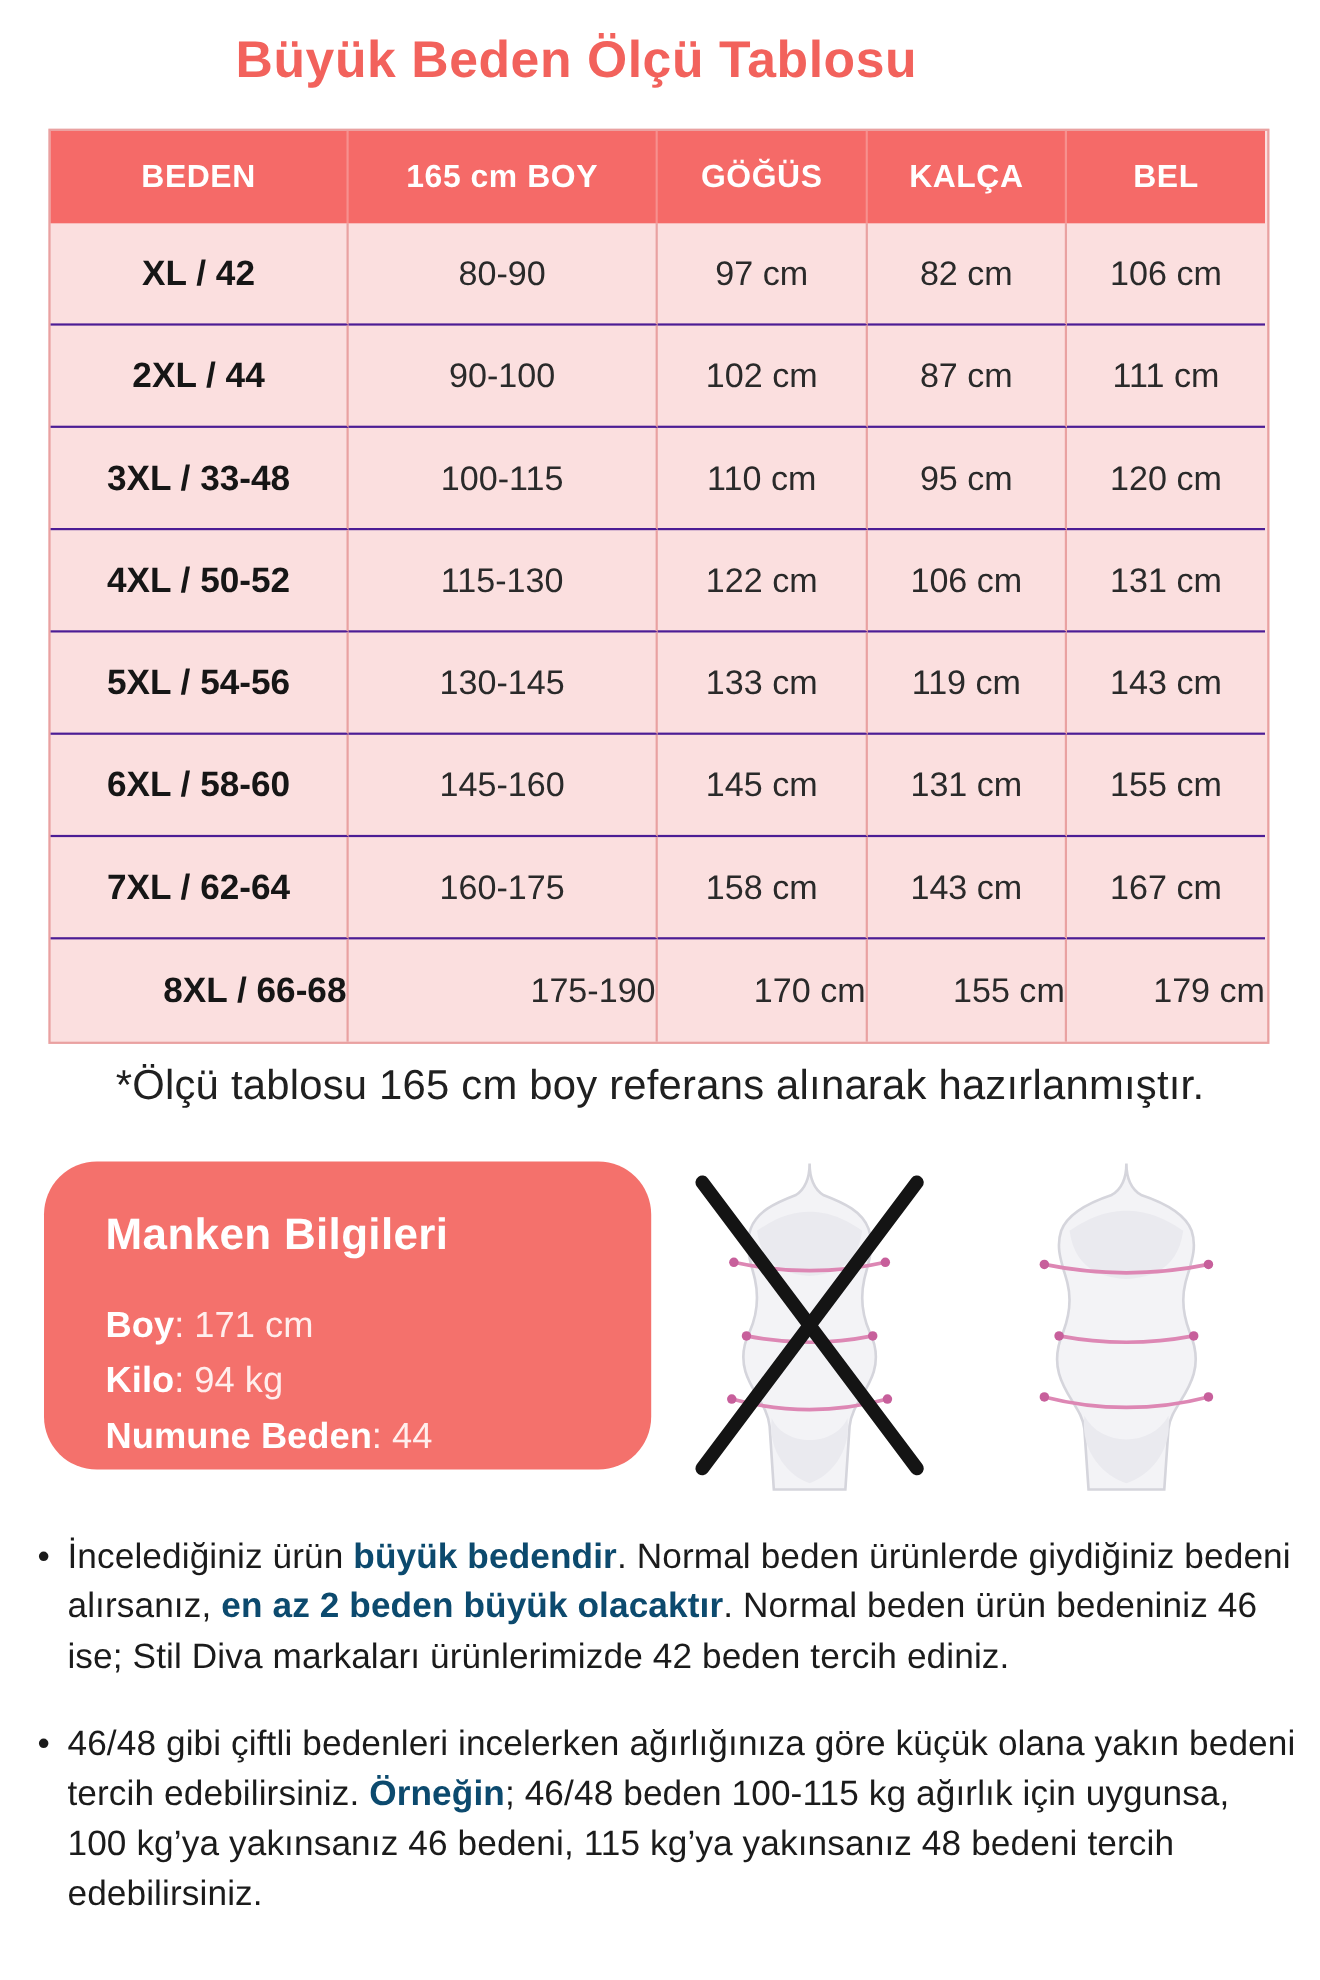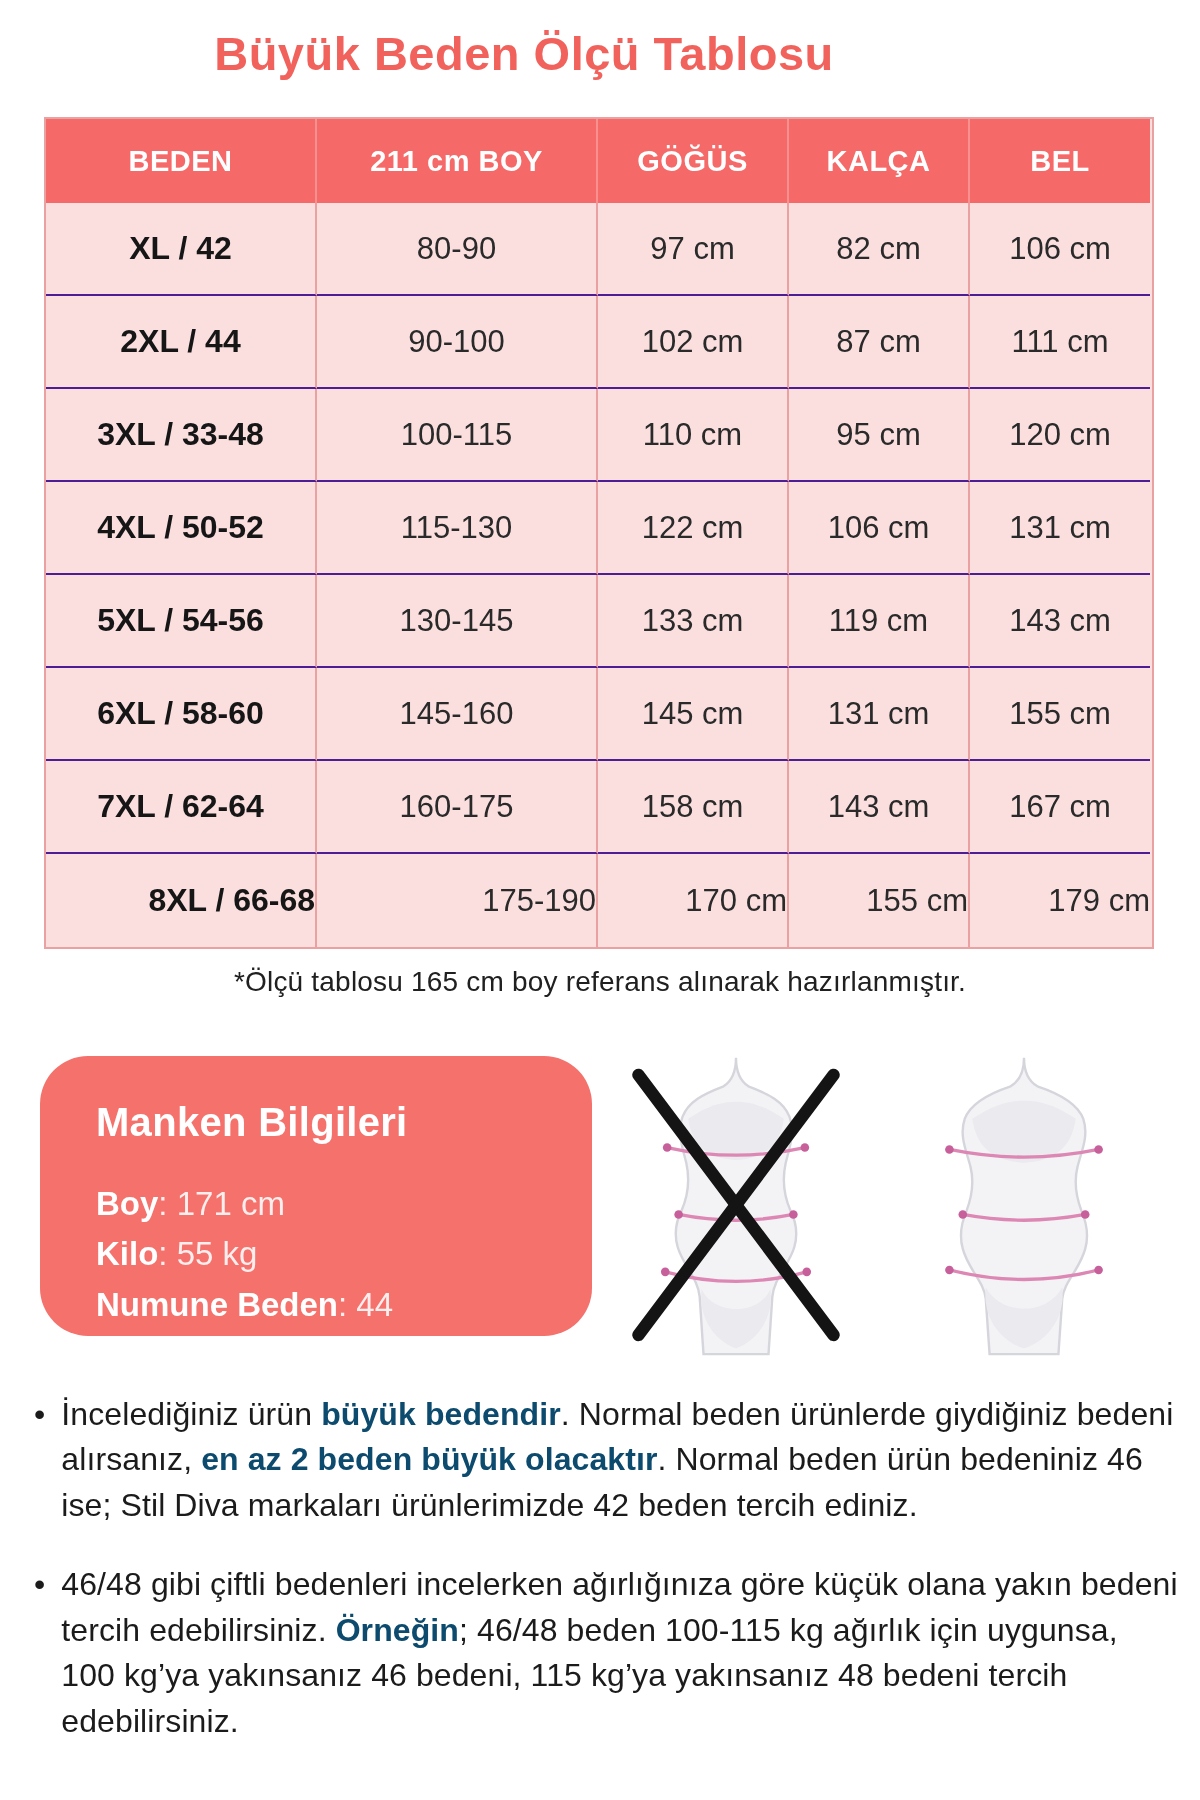--- a/index.html
+++ b/index.html
@@ -39,21 +39,21 @@
   }
   .t-head .t-cell span {
     color:#ffffff; font-size:29px; font-weight:700; letter-spacing:.5px;
   }
   .t-cell span { font-size:31px; color:#2a2a2a; }
   .t-cell.size-col span { font-weight:800; font-size:32px; color:#161616; }
 
   
   .footnote {
     position:absolute; top:966px; left:0; width:1200px;
-    text-align:center; font-size:28px; color:#202020; letter-spacing:.2px;
+    text-align:center; font-size:38px; color:#202020; letter-spacing:.2px;
   }
 
   
   .model-card {
     position:absolute; left:40px; top:1056px;
     width:552px; height:280px;
     background:#F4716C; border-radius:48px;
     padding:44px 20px 0 56px; color:#ffffff;
   }
   .model-card h2 { font-size:40px; font-weight:800; letter-spacing:.3px; }
@@ -83,21 +83,21 @@
 <div class="page">
 
   <div class="title">Büyük Beden Ölçü Tablosu</div>
 
   <div class="size-table">
     <div class="t-row t-head">
       <div class="t-cell">
           <span>BEDEN</span>
         </div>
       <div class="t-cell">
-          <span>211 cm BOY</span>
+          <span>165 cm BOY</span>
         </div>
       <div class="t-cell">
           <span>GÖĞÜS</span>
         </div>
       <div class="t-cell">
           <span>KALÇA</span>
         </div>
       <div class="t-cell">
           <span>BEL</span>
         </div>
@@ -240,21 +240,21 @@
         </div>
     </div>
   </div>
 
   <div class="footnote">*Ölçü tablosu 165 cm boy referans alınarak hazırlanmıştır.</div>
 
   <div class="model-card">
     <h2>Manken Bilgileri</h2>
     <div class="model-rows">
       <div class="model-row"><b>Boy</b><span>: 171 cm</span></div>
-      <div class="model-row"><b>Kilo</b><span>: 55 kg</span></div>
+      <div class="model-row"><b>Kilo</b><span>: 94 kg</span></div>
       <div class="model-row"><b>Numune Beden</b><span>: 44</span></div>
     </div>
   </div>
 
   <div class="figures">
 
     <svg class="figure" viewBox="0 0 220 320" xmlns="http://www.w3.org/2000/svg">
       <path d="M110,8 C110,22 106,32 97,38 C76,46 60,54 54,70 C48,86 54,102 58,118 C62,136 60,152 53,168 C47,180 45,192 49,206 C55,226 70,238 72,258 L76,318 L144,318 L148,258 C150,238 165,226 171,206 C175,192 173,180 167,168 C160,152 158,136 162,118 C166,102 172,86 166,70 C160,54 144,46 123,38 C114,32 110,22 110,8 Z" fill="#F3F3F6" stroke="#D5D5DC" stroke-width="2.5"></path>
       <path d="M60,72 C64,100 80,113 110,115 C140,113 156,100 160,72 C140,58 124,54 110,54 C96,54 80,58 60,72 Z" fill="#EAEAEF"></path>
       <path d="M74,250 C86,278 134,278 146,250 C150,284 128,306 110,312 C92,306 70,284 74,250 Z" fill="#EAEAEF"></path>

